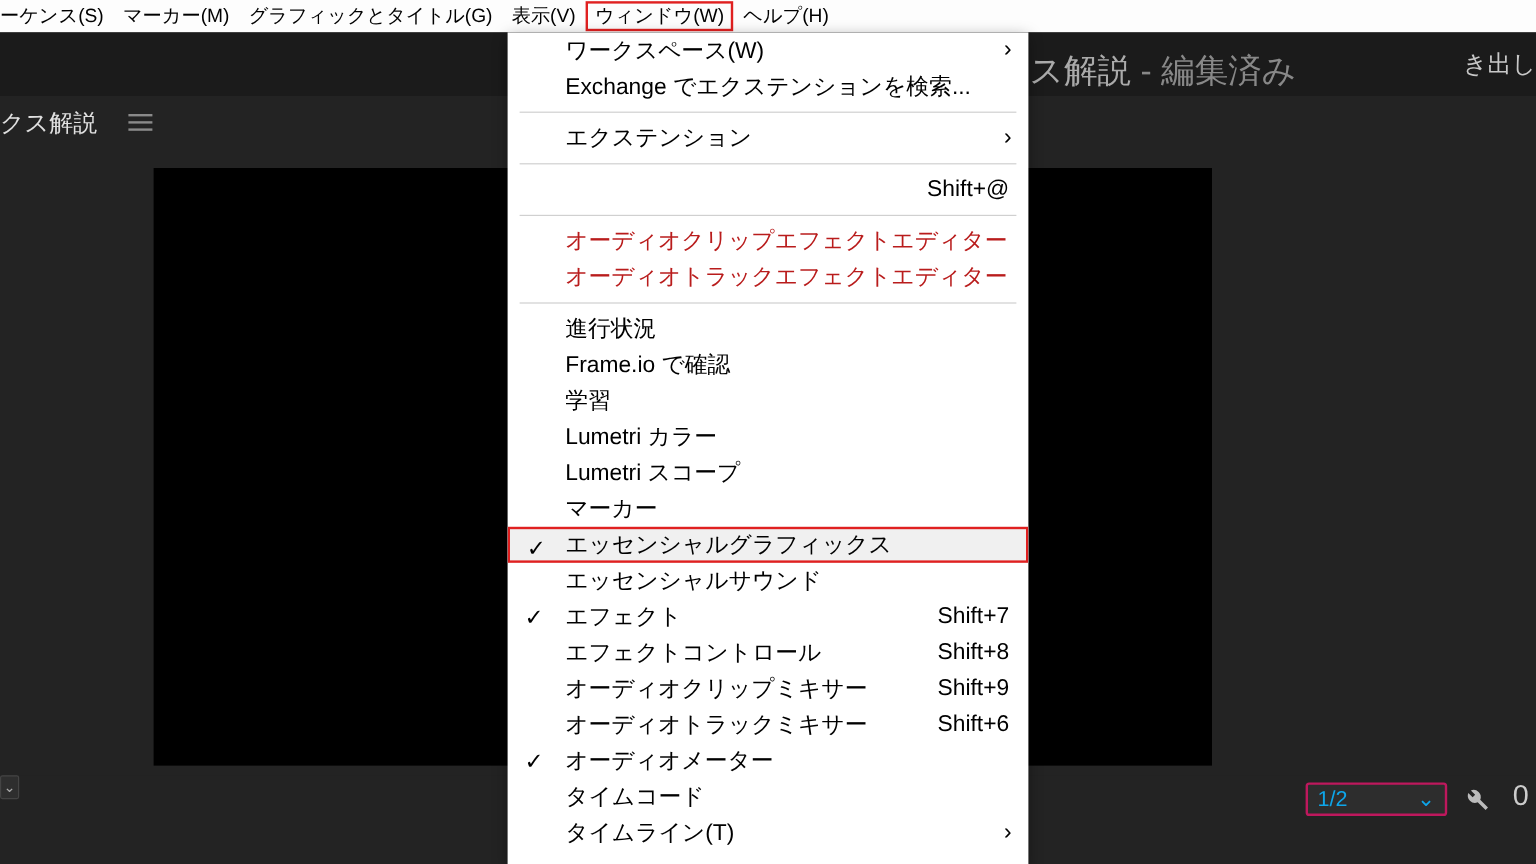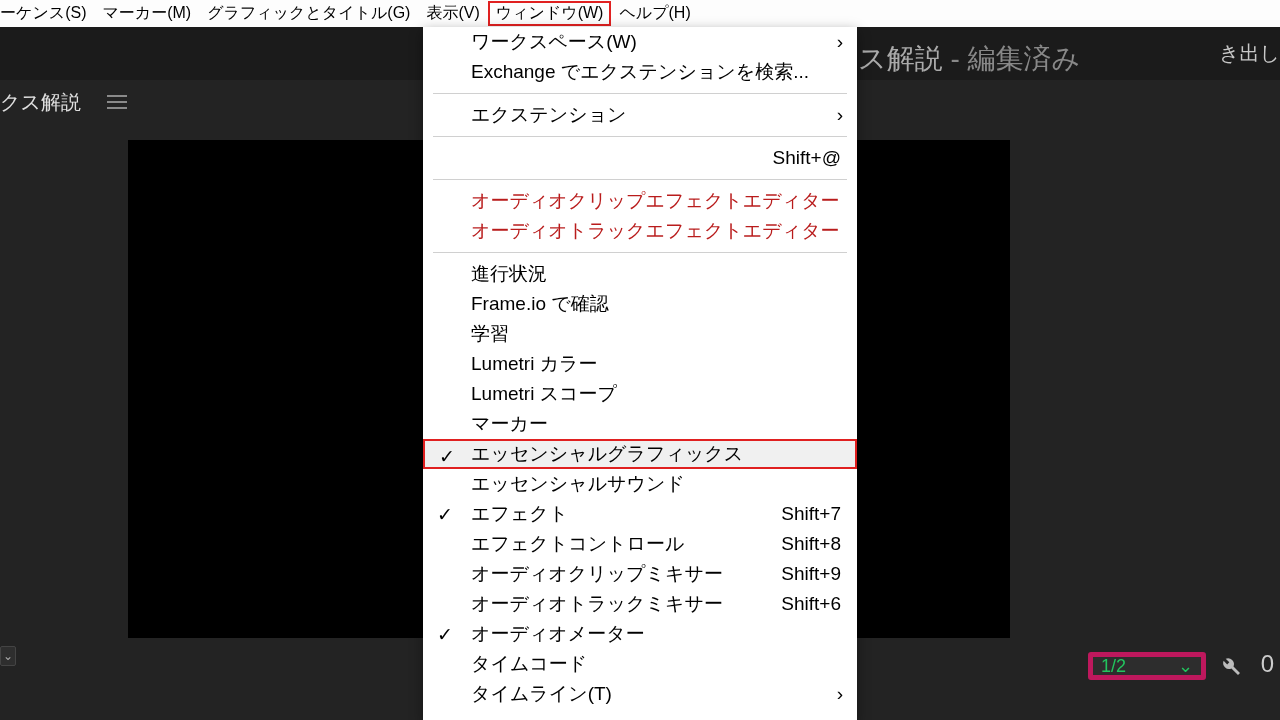--- a/index.html
+++ b/index.html
@@ -75,23 +75,23 @@
   }
   .dropdown-tiny {
     position: absolute; left: 0; top: 0; width: 16px; height: 20px;
     background: #2e2e2e; border: 1px solid #444; border-radius: 2px;
     display: flex; align-items: center; justify-content: center;
     color: #aaa; font-size: 12px;
   }
   .res-dd {
     position: absolute; right: 74px; top: 6px;
     width: 118px; height: 28px;
-    background: #2d2d2d; border: 5px solid #be185d; border-radius: 3px;
+    background: #2d2d2d; border: 2px solid #be185d; border-radius: 3px;
     display: flex; align-items: center; justify-content: space-between;
-    padding: 0 8px; color: #22c55e; font-size: 18px;
+    padding: 0 8px; color: #0ea5e9; font-size: 18px;
   }
   .wrench {
     position: absolute; right: 38px; top: 8px;
     width: 24px; height: 24px; color: #bbb;
   }
   .zero {
     position: absolute; right: 6px; top: 4px;
     color: #ccc; font-size: 24px;
   }
 

